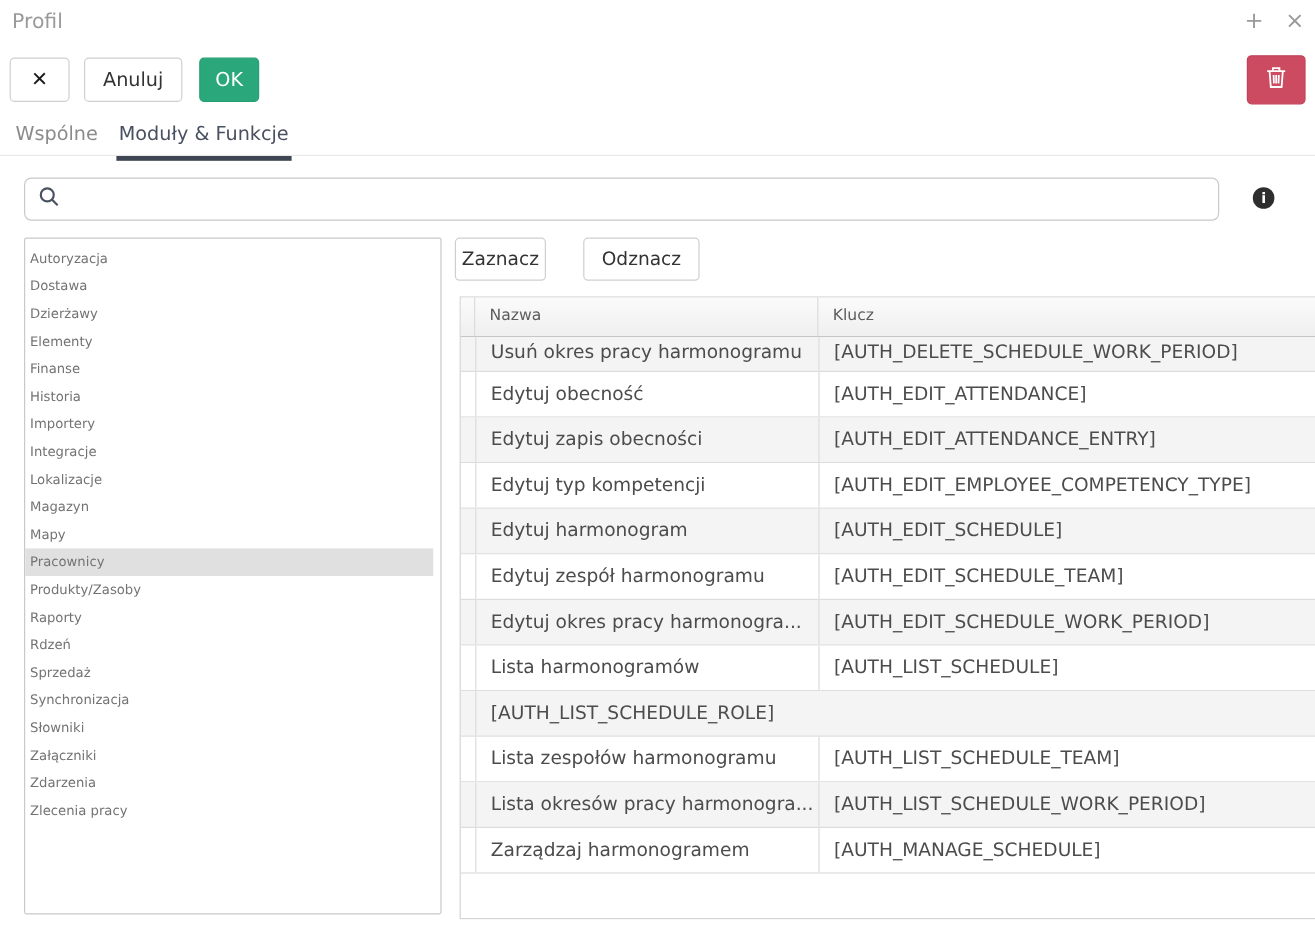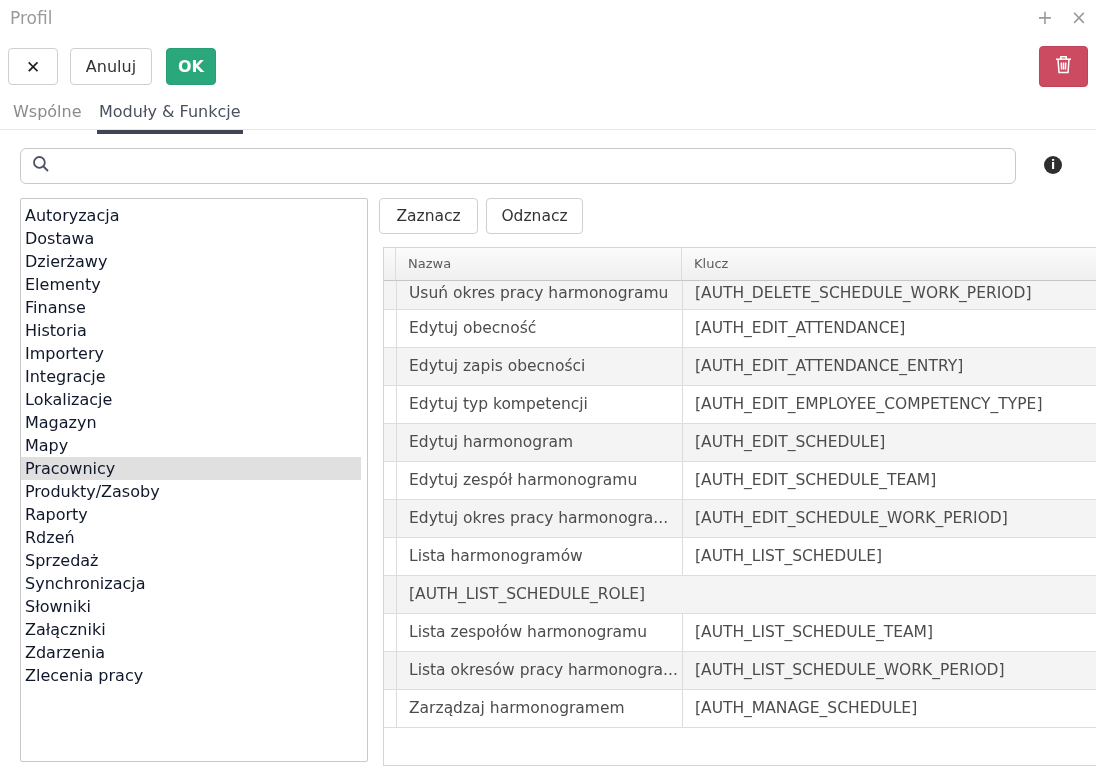--- a/index.html
+++ b/index.html
@@ -17,21 +17,21 @@
 
   
   .btn {
     position:absolute; top:48px; height:37px; background:#fff;
     border:1px solid #cfcfcf; border-radius:4px; font-size:16px; color:#333;
     display:flex; align-items:center; justify-content:center;
     font-family:inherit;
   }
   .btn-close-x { left:8px; width:50px; font-weight:bold; font-size:17px; color:#1b1b1b; }
   .btn-cancel { left:70px; width:82px; }
-  .btn-ok { left:166px; width:50px; background:#2aa87b; border-color:#279e74; color:#fff;font-weight:bold; }
+  .btn-ok { left:166px; width:50px; background:#2aa87b; border-color:#279e74; color:#fff; }
   .btn-trash { left:auto; right:8px; top:46px; width:49px; height:41px; background:#cd4b60; border-color:#c1425a; }
 
   
   .tabbar { position:absolute; left:0; top:100px; width:1096px; height:30px; border-bottom:1px solid #e8e8e8; }
   .tab { position:absolute; top:0; font-size:16px; color:#8b8b8b; padding:2px 2px 9px 2px; }
   .tab-common { left:11px;text-align:center; }
   .tab-modules { left:97px; color:#49505f; border-bottom:4px solid #3e4553; }
 
   
   .search-box {
@@ -50,28 +50,28 @@
     display:flex; align-items:center; justify-content:center; line-height:1;
   }
 
   
   .module-list {
     position:absolute; left:20px; top:198px; width:348px; height:564px;
     border:1px solid #c9c9c9; border-radius:2px; background:#fff;
     overflow:hidden; padding-top:5px;
   }
   .list-item {
-    height:23px; line-height:23px; font-size:16px; color:#0f172a;
+    height:23px; line-height:23px; font-size:11px; color:#737373;
     padding-left:4px; margin-right:6px; white-space:nowrap;
   }
   .list-item.selected { background:#e0e0e0; }
 
   
   .btn-action { top:198px; height:36px; font-size:15.5px; }
-  .btn-select { left:379px; width:99px; }
+  .btn-select { left:379px; width:76px; }
   .btn-deselect { left:486px; width:97px; }
 
   
   .grid {
     position:absolute; left:383px; top:247px; width:752px; height:519px;
     border:1px solid #d4d4d4; background:#fff;
   }
   .grid-header {
     height:33px; display:flex;
     background:linear-gradient(#fbfbfb,#efefef);

